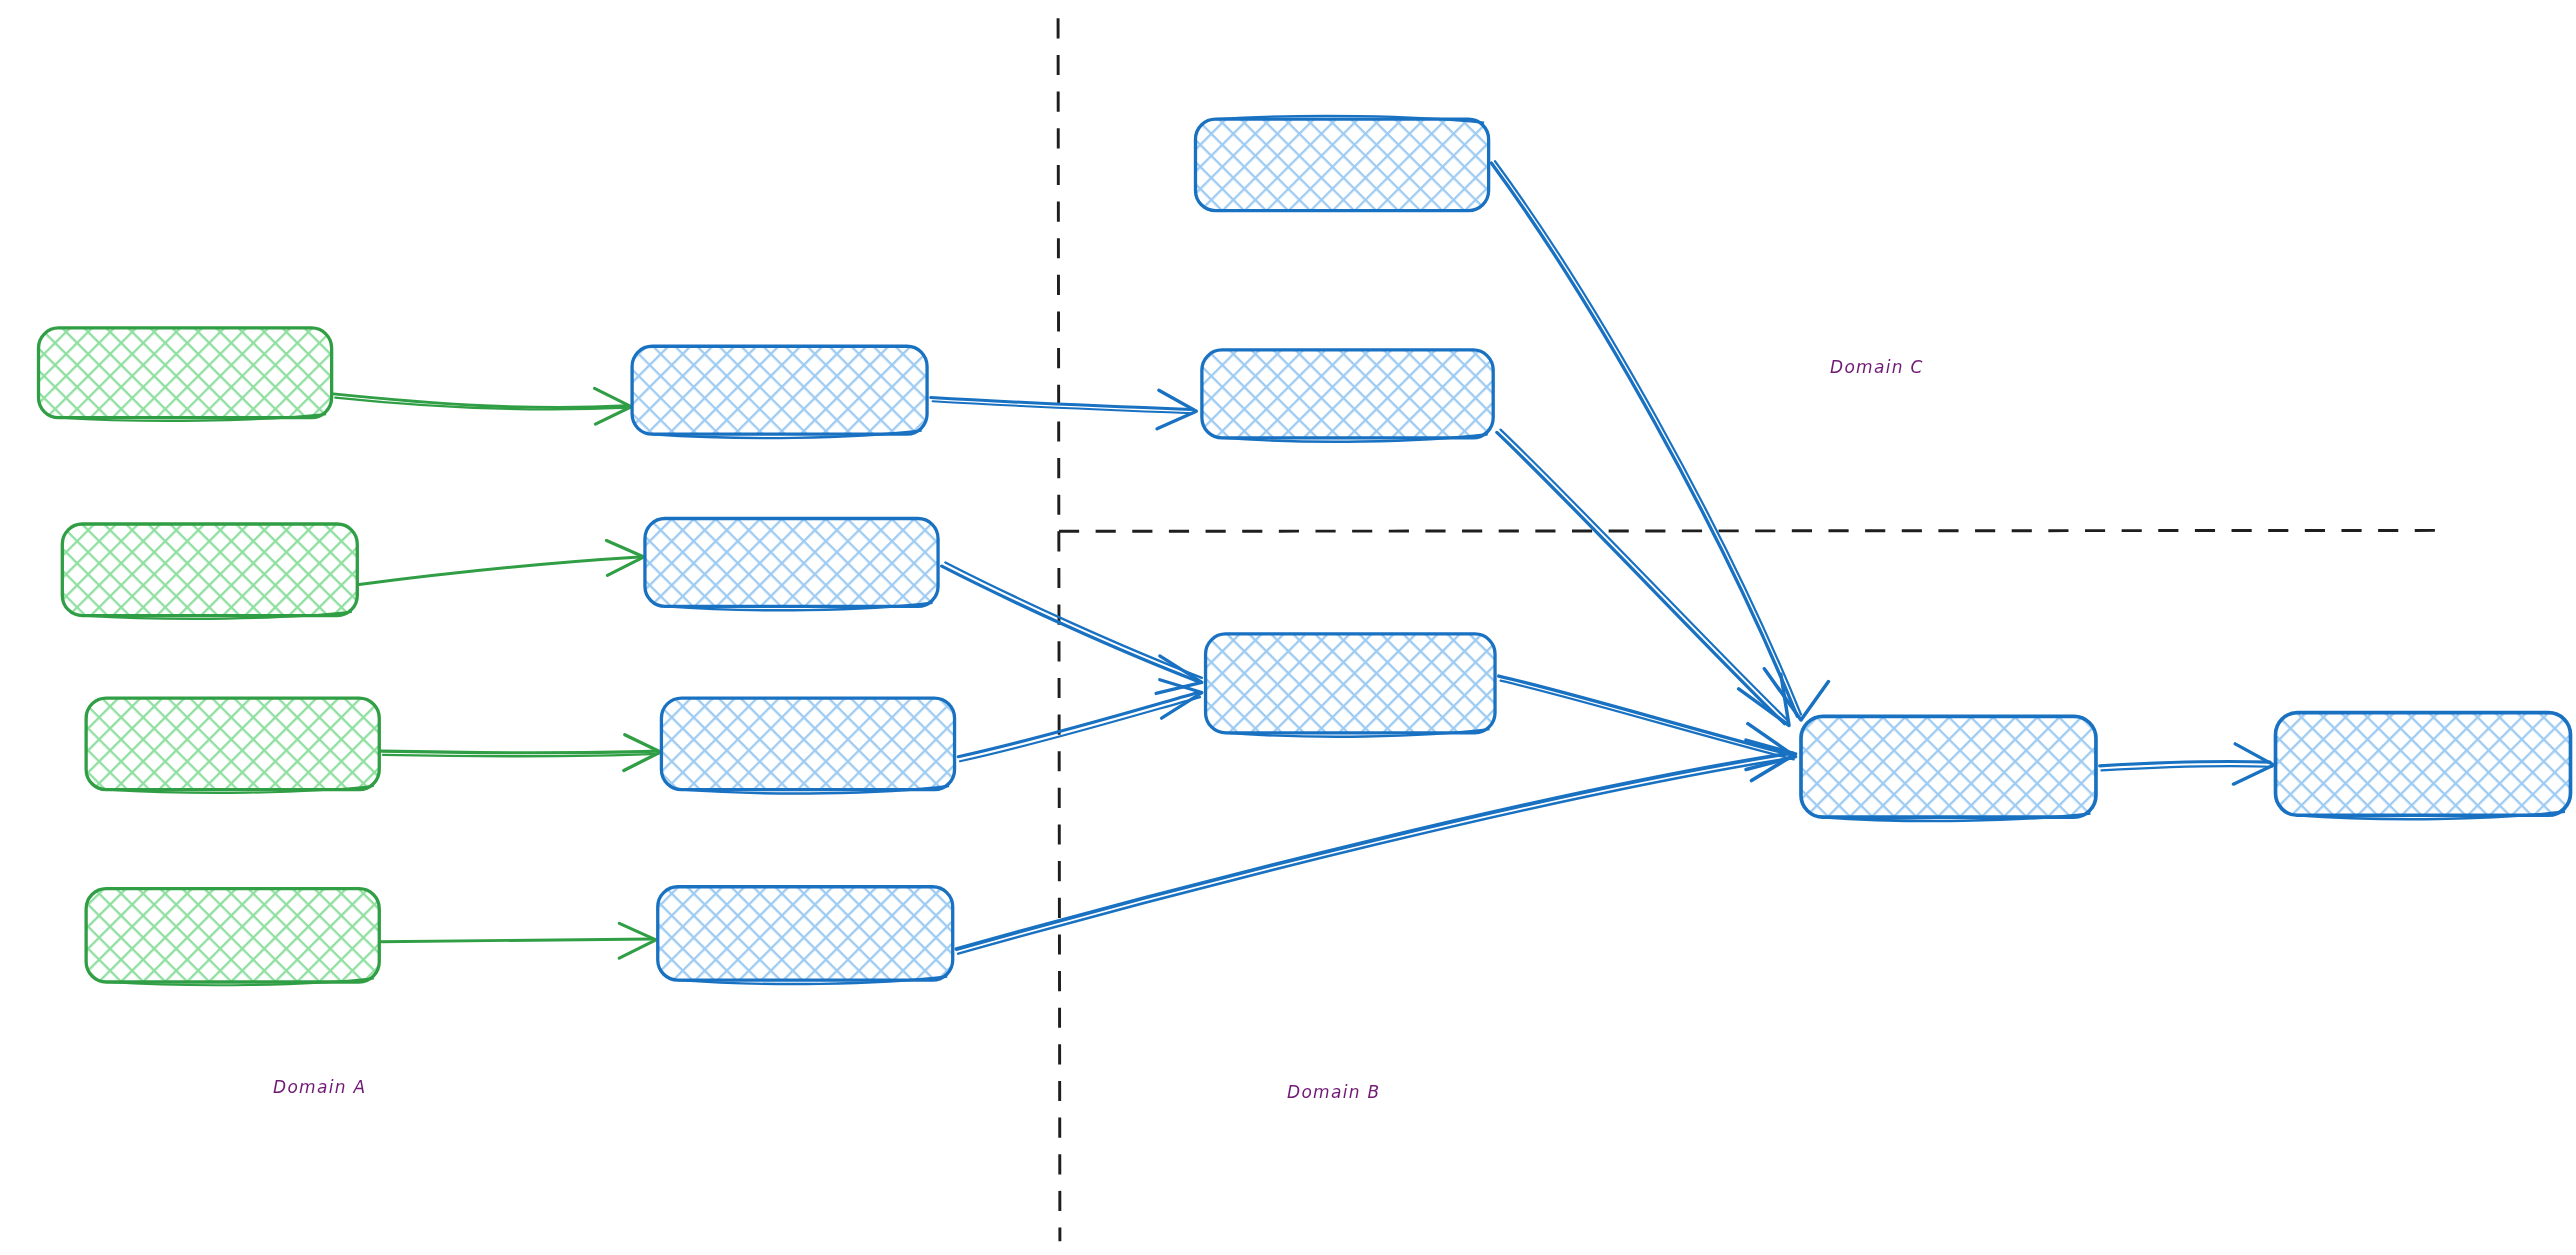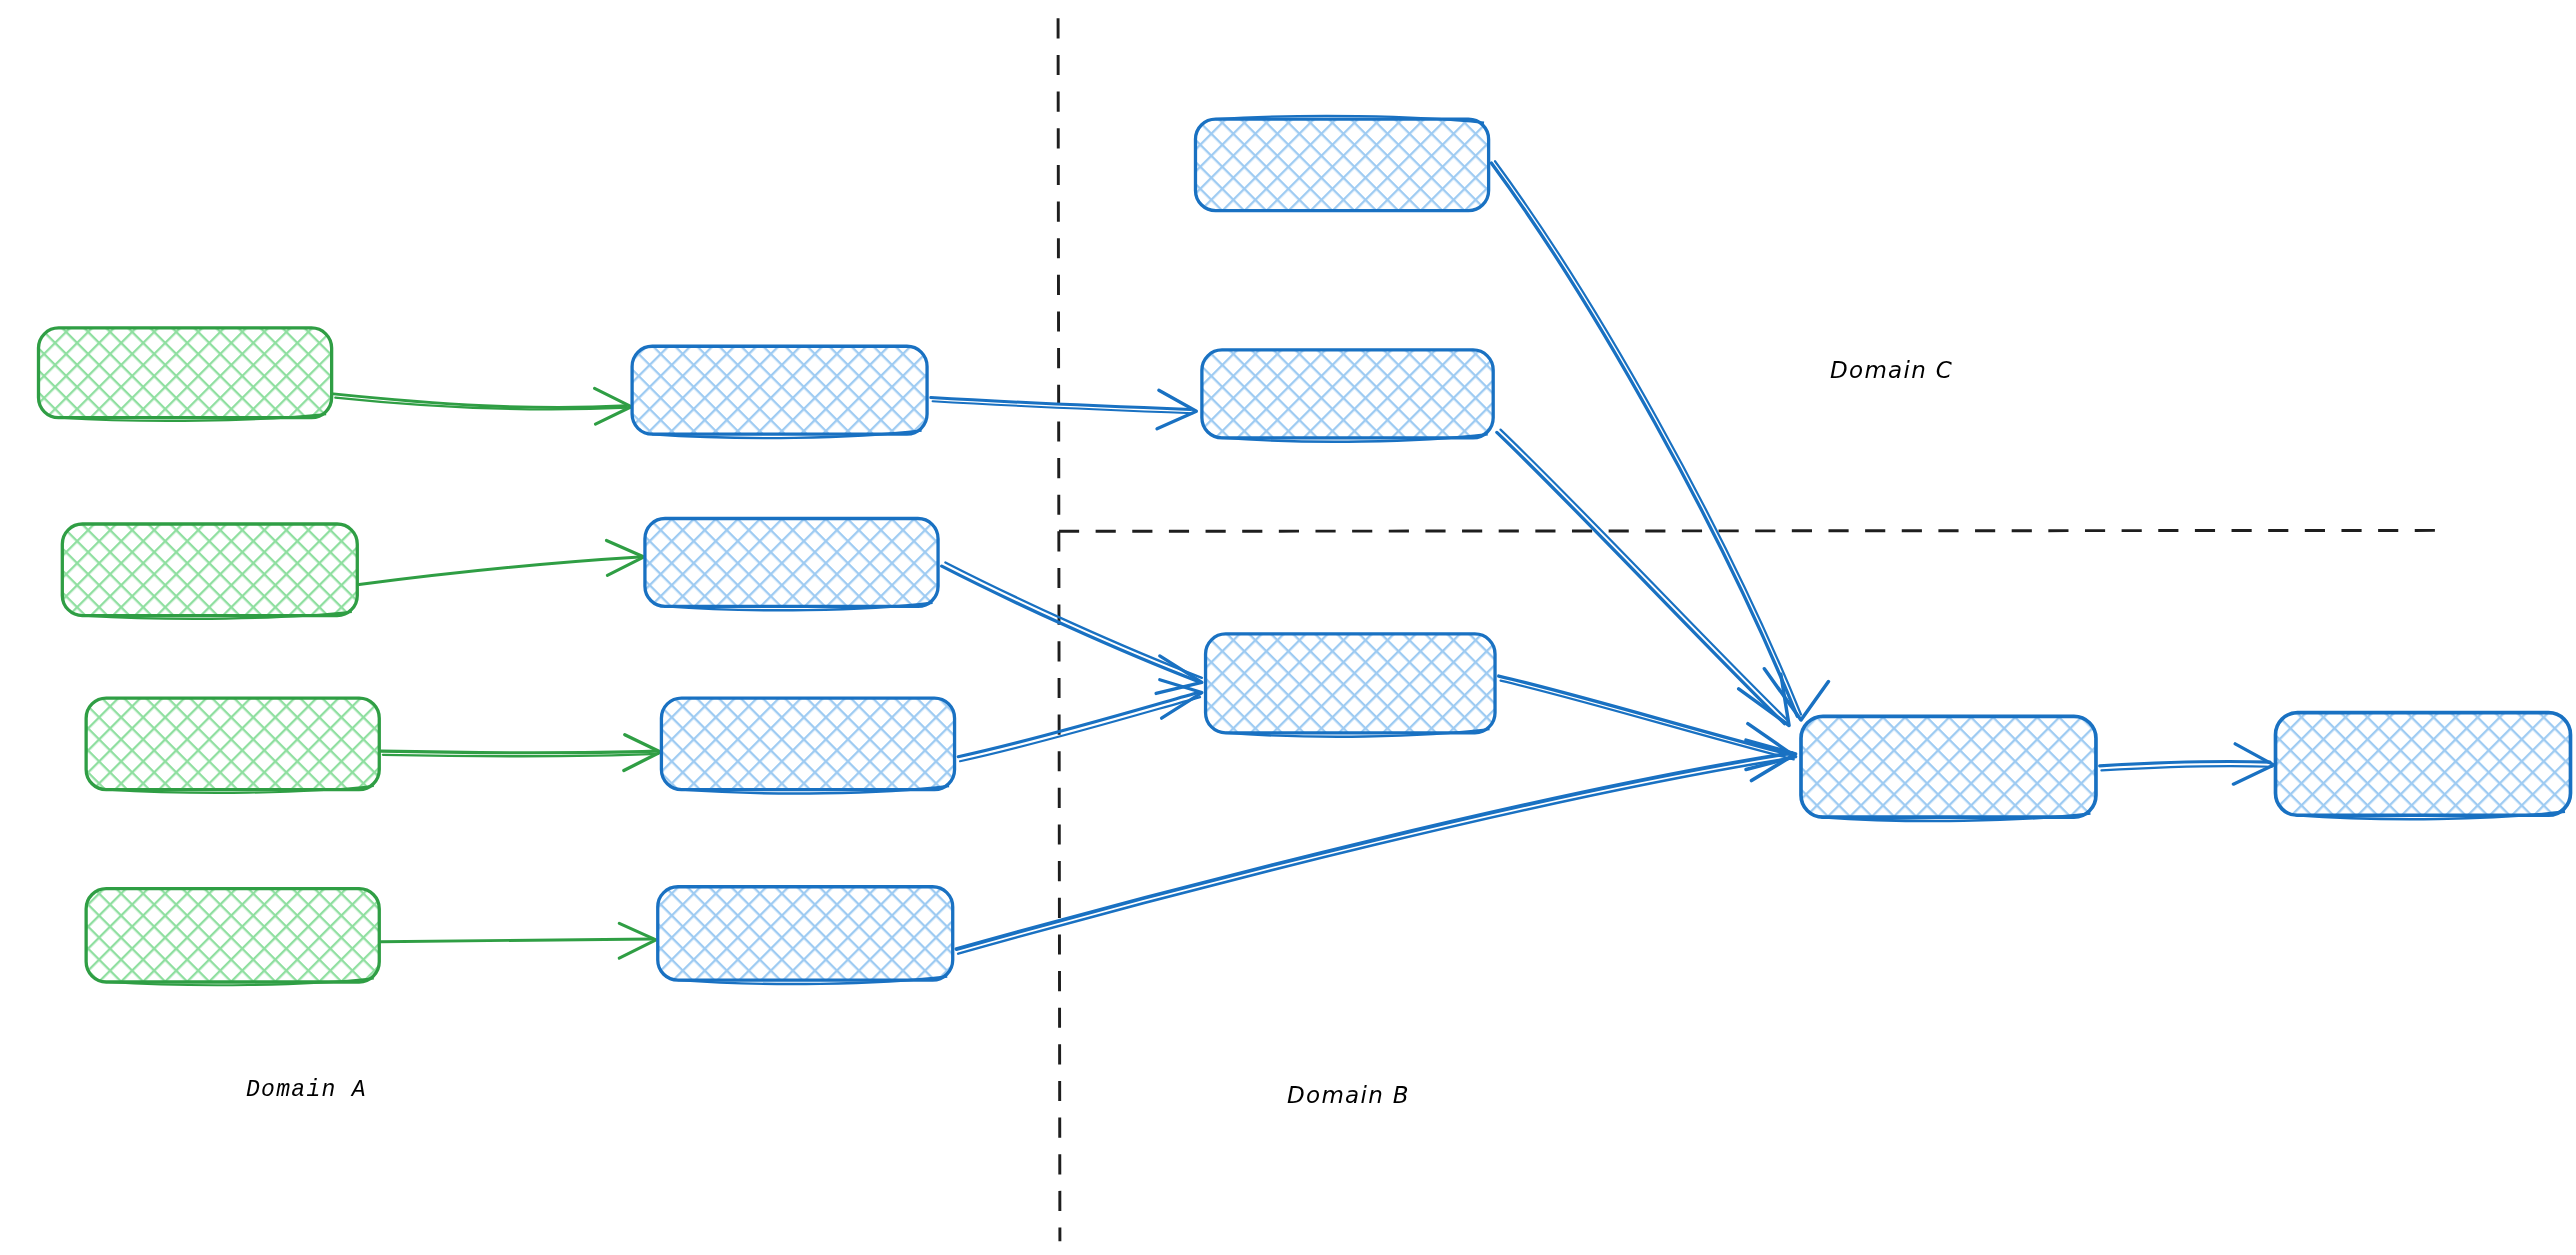--- a/index.html
+++ b/index.html
@@ -22,24 +22,24 @@
     position: absolute;
     left: 0;
     top: 0;
     width: 2576px;
     height: 1255px;
     display: block;
   }
   .domain-label {
     position: absolute;
     font-family: "DejaVu Sans", sans-serif;
-    font-size: 23px;
+    font-size: 17px;
     font-style: italic;
     letter-spacing: 1.3px;
-    color: #000000;
+    color: #701a75;
     white-space: nowrap;
     user-select: none;
   }
 </style>
 </head>
 <body>
 
 <div id="canvas-wrap">
 
   <svg id="diagram-svg" viewBox="0 0 2812 1370" xmlns="http://www.w3.org/2000/svg">
@@ -187,18 +187,18 @@
         <rect x="1966" y="782" width="322" height="110" rx="24" ry="24" fill="url(#hatch-blue)" stroke="#1971c2" stroke-width="4"></rect>
         <path d="M 1988 892 C 2086 899, 2206 897, 2282 888" fill="none" stroke="#1971c2" stroke-width="2.8"></path>
       </g>
       <g>
         <rect x="2484" y="778" width="322" height="112" rx="24" ry="24" fill="url(#hatch-blue)" stroke="#1971c2" stroke-width="4"></rect>
         <path d="M 2506 890 C 2604 897, 2724 895, 2800 886" fill="none" stroke="#1971c2" stroke-width="2.8"></path>
       </g>
     </g>
   </svg>
 
-  <div class="domain-label" style="left:246px; top:1077px;font-family:Liberation Mono, monospace;">Domain A</div>
+  <div class="domain-label" style="left:273px; top:1077px;">Domain A</div>
   <div class="domain-label" style="left:1287px; top:1082px;">Domain B</div>
   <div class="domain-label" style="left:1830px; top:357px;">Domain C</div>
 
 </div>
 
 
 </body></html>

